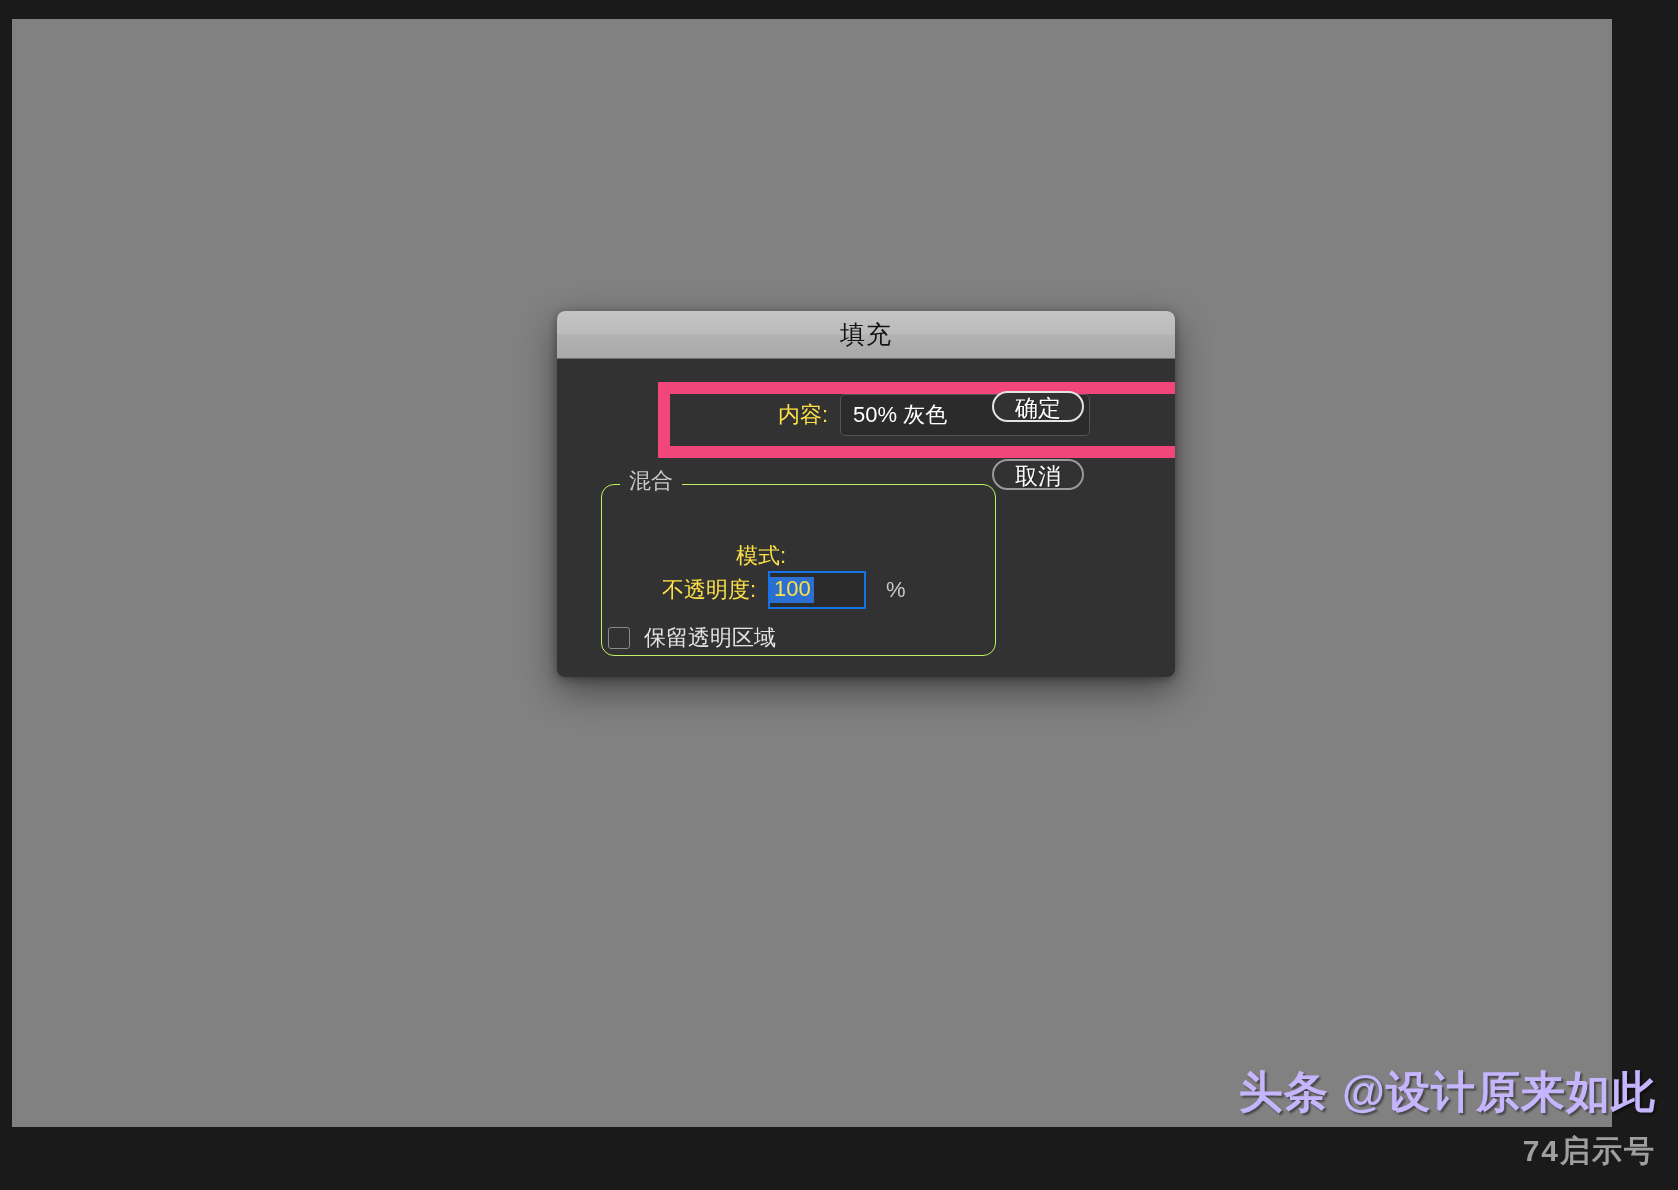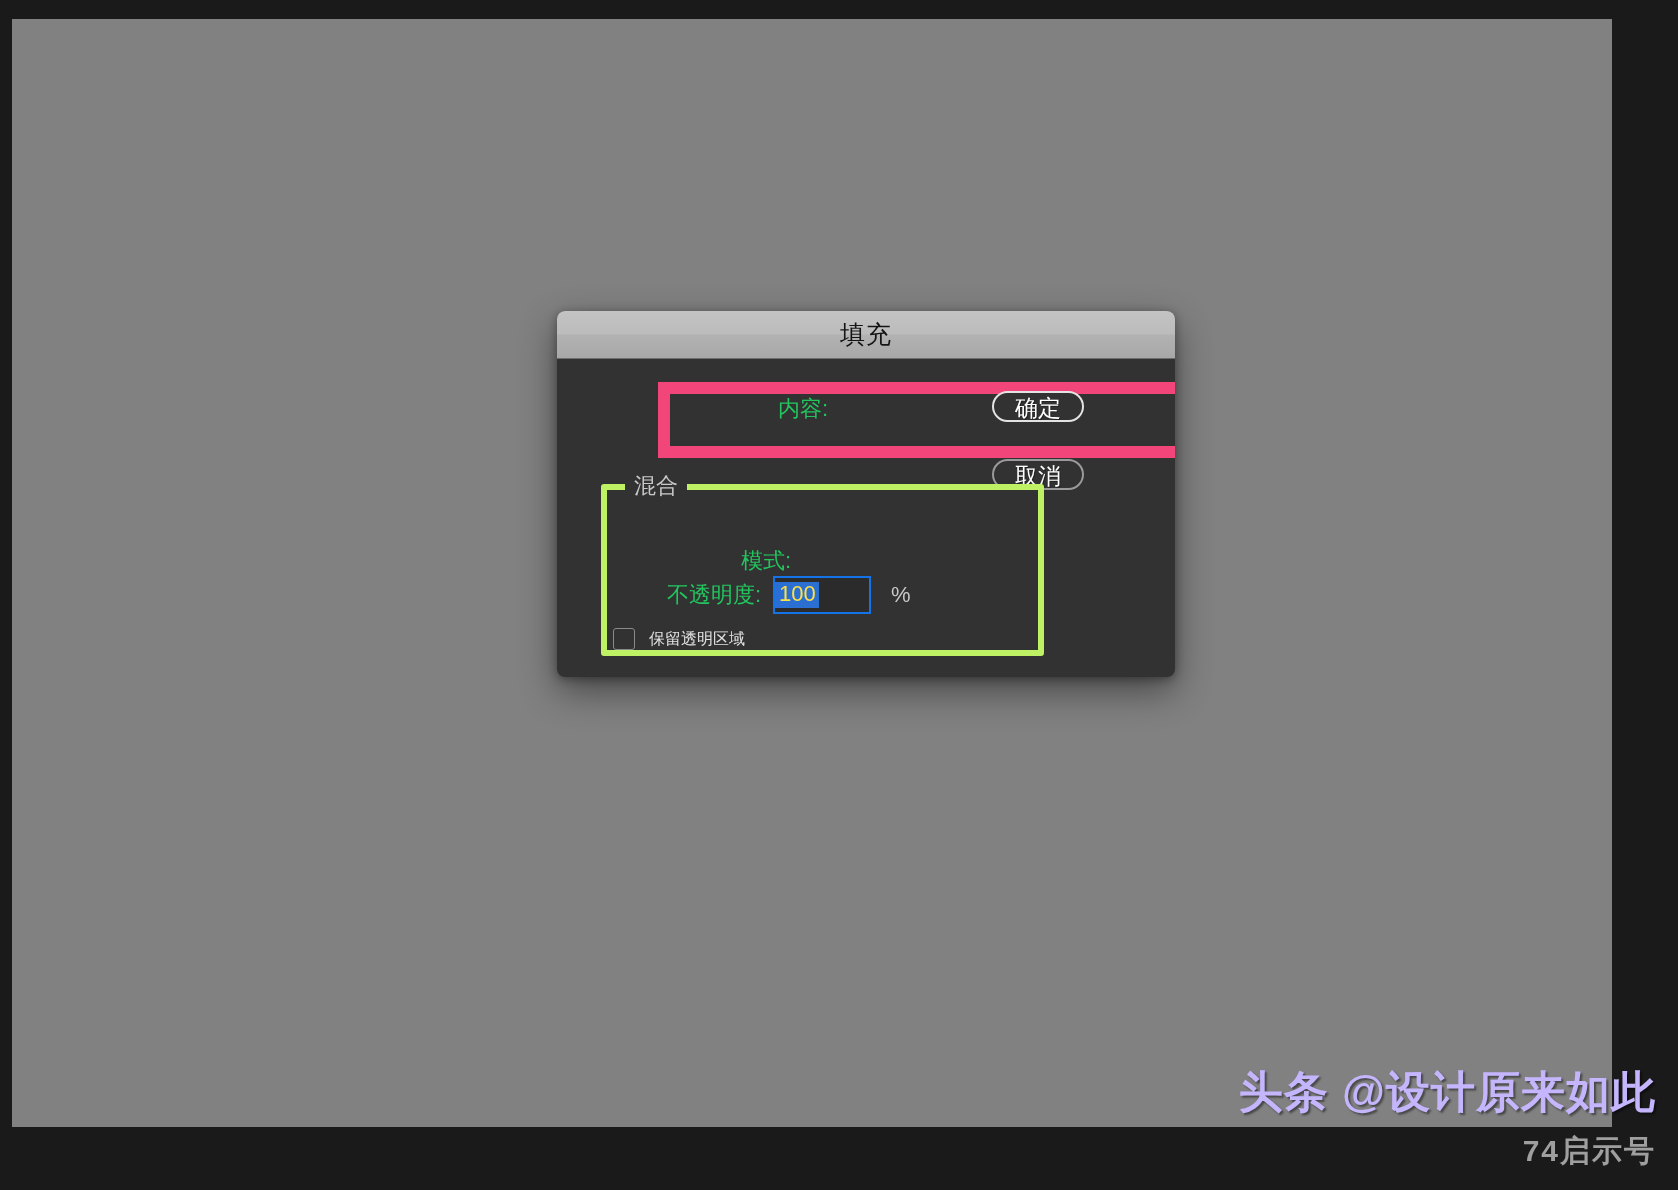--- a/index.html
+++ b/index.html
@@ -103,21 +103,21 @@
   
   #content-row {
     position: absolute;
     left: 0;
     top: 35px;
     width: 100%;
     display: flex;
     align-items: center;
   }
   .field-label {
-    color: #22c55e;
+    color: #fde047;
     font-size: 22px;
     text-align: right;
     white-space: nowrap;
   }
   #content-label { width: 283px; padding-right: 12px; }
 
   .ps-select {
     position: relative;
     height: 42px;
     background: #2b2b2b;
@@ -159,24 +159,24 @@
     text-shadow: 1px 1px 0 rgba(0,0,0,0.35);
   }
   #ok-button     { left: 435px; top: 32px; z-index: 7; border-color: #e3e3e3; }
   #cancel-button { left: 435px; top: 100px; border-color: #9a9a9a; }
 
   
   #blend-group {
     position: absolute;
     left: 44px;
     top: 125px;
-    width: 443px;
+    width: 395px;
     height: 172px;
-    border: 6px solid #bef264;
-    border-radius: 3px;
+    border: 1px solid #bef264;
+    border-radius: 13px;
   }
   #blend-legend {
     position: absolute;
     left: 18px;
     top: -15px;
     background: #323232;
     padding: 0 9px;
     color: #c8c8c8;
     font-size: 22px;
     line-height: 1;
@@ -237,21 +237,21 @@
   #preserve-checkbox {
     width: 22px;
     height: 22px;
     border: 1px solid #8a8a8a;
     border-radius: 3px;
     background: #323232;
     cursor: default;
   }
   #preserve-label {
     color: #e2e2e2;
-    font-size: 16px;
+    font-size: 22px;
     margin-left: 14px;
     white-space: nowrap;
   }
 </style>
 </head>
 <body>
 
 <div id="canvas-area">
 
   <div id="fill-dialog">
@@ -259,20 +259,28 @@
     <div id="dialog-titlebar">
       <span id="dialog-title">填充</span>
     </div>
 
     <div id="dialog-body">
 
       <div id="highlight-box"></div>
 
       <div id="content-row">
         <span id="content-label" class="field-label">内容:</span>
+        <div id="content-select" class="ps-select">
+          <span>50% 灰色</span>
+          <span class="chevron">
+            <svg width="14" height="8" viewBox="0 0 14 8">
+              <path d="M1 1 L7 7 L13 1" fill="none" stroke="#d8d8d8" stroke-width="1.6" stroke-linecap="round" stroke-linejoin="round"></path>
+            </svg>
+          </span>
+        </div>
       </div>
 
       <div id="ok-button" class="ps-button">
         <span>确定</span>
       </div>
       <div id="cancel-button" class="ps-button">
         <span>取消</span>
       </div>
 
       <div id="blend-group">

